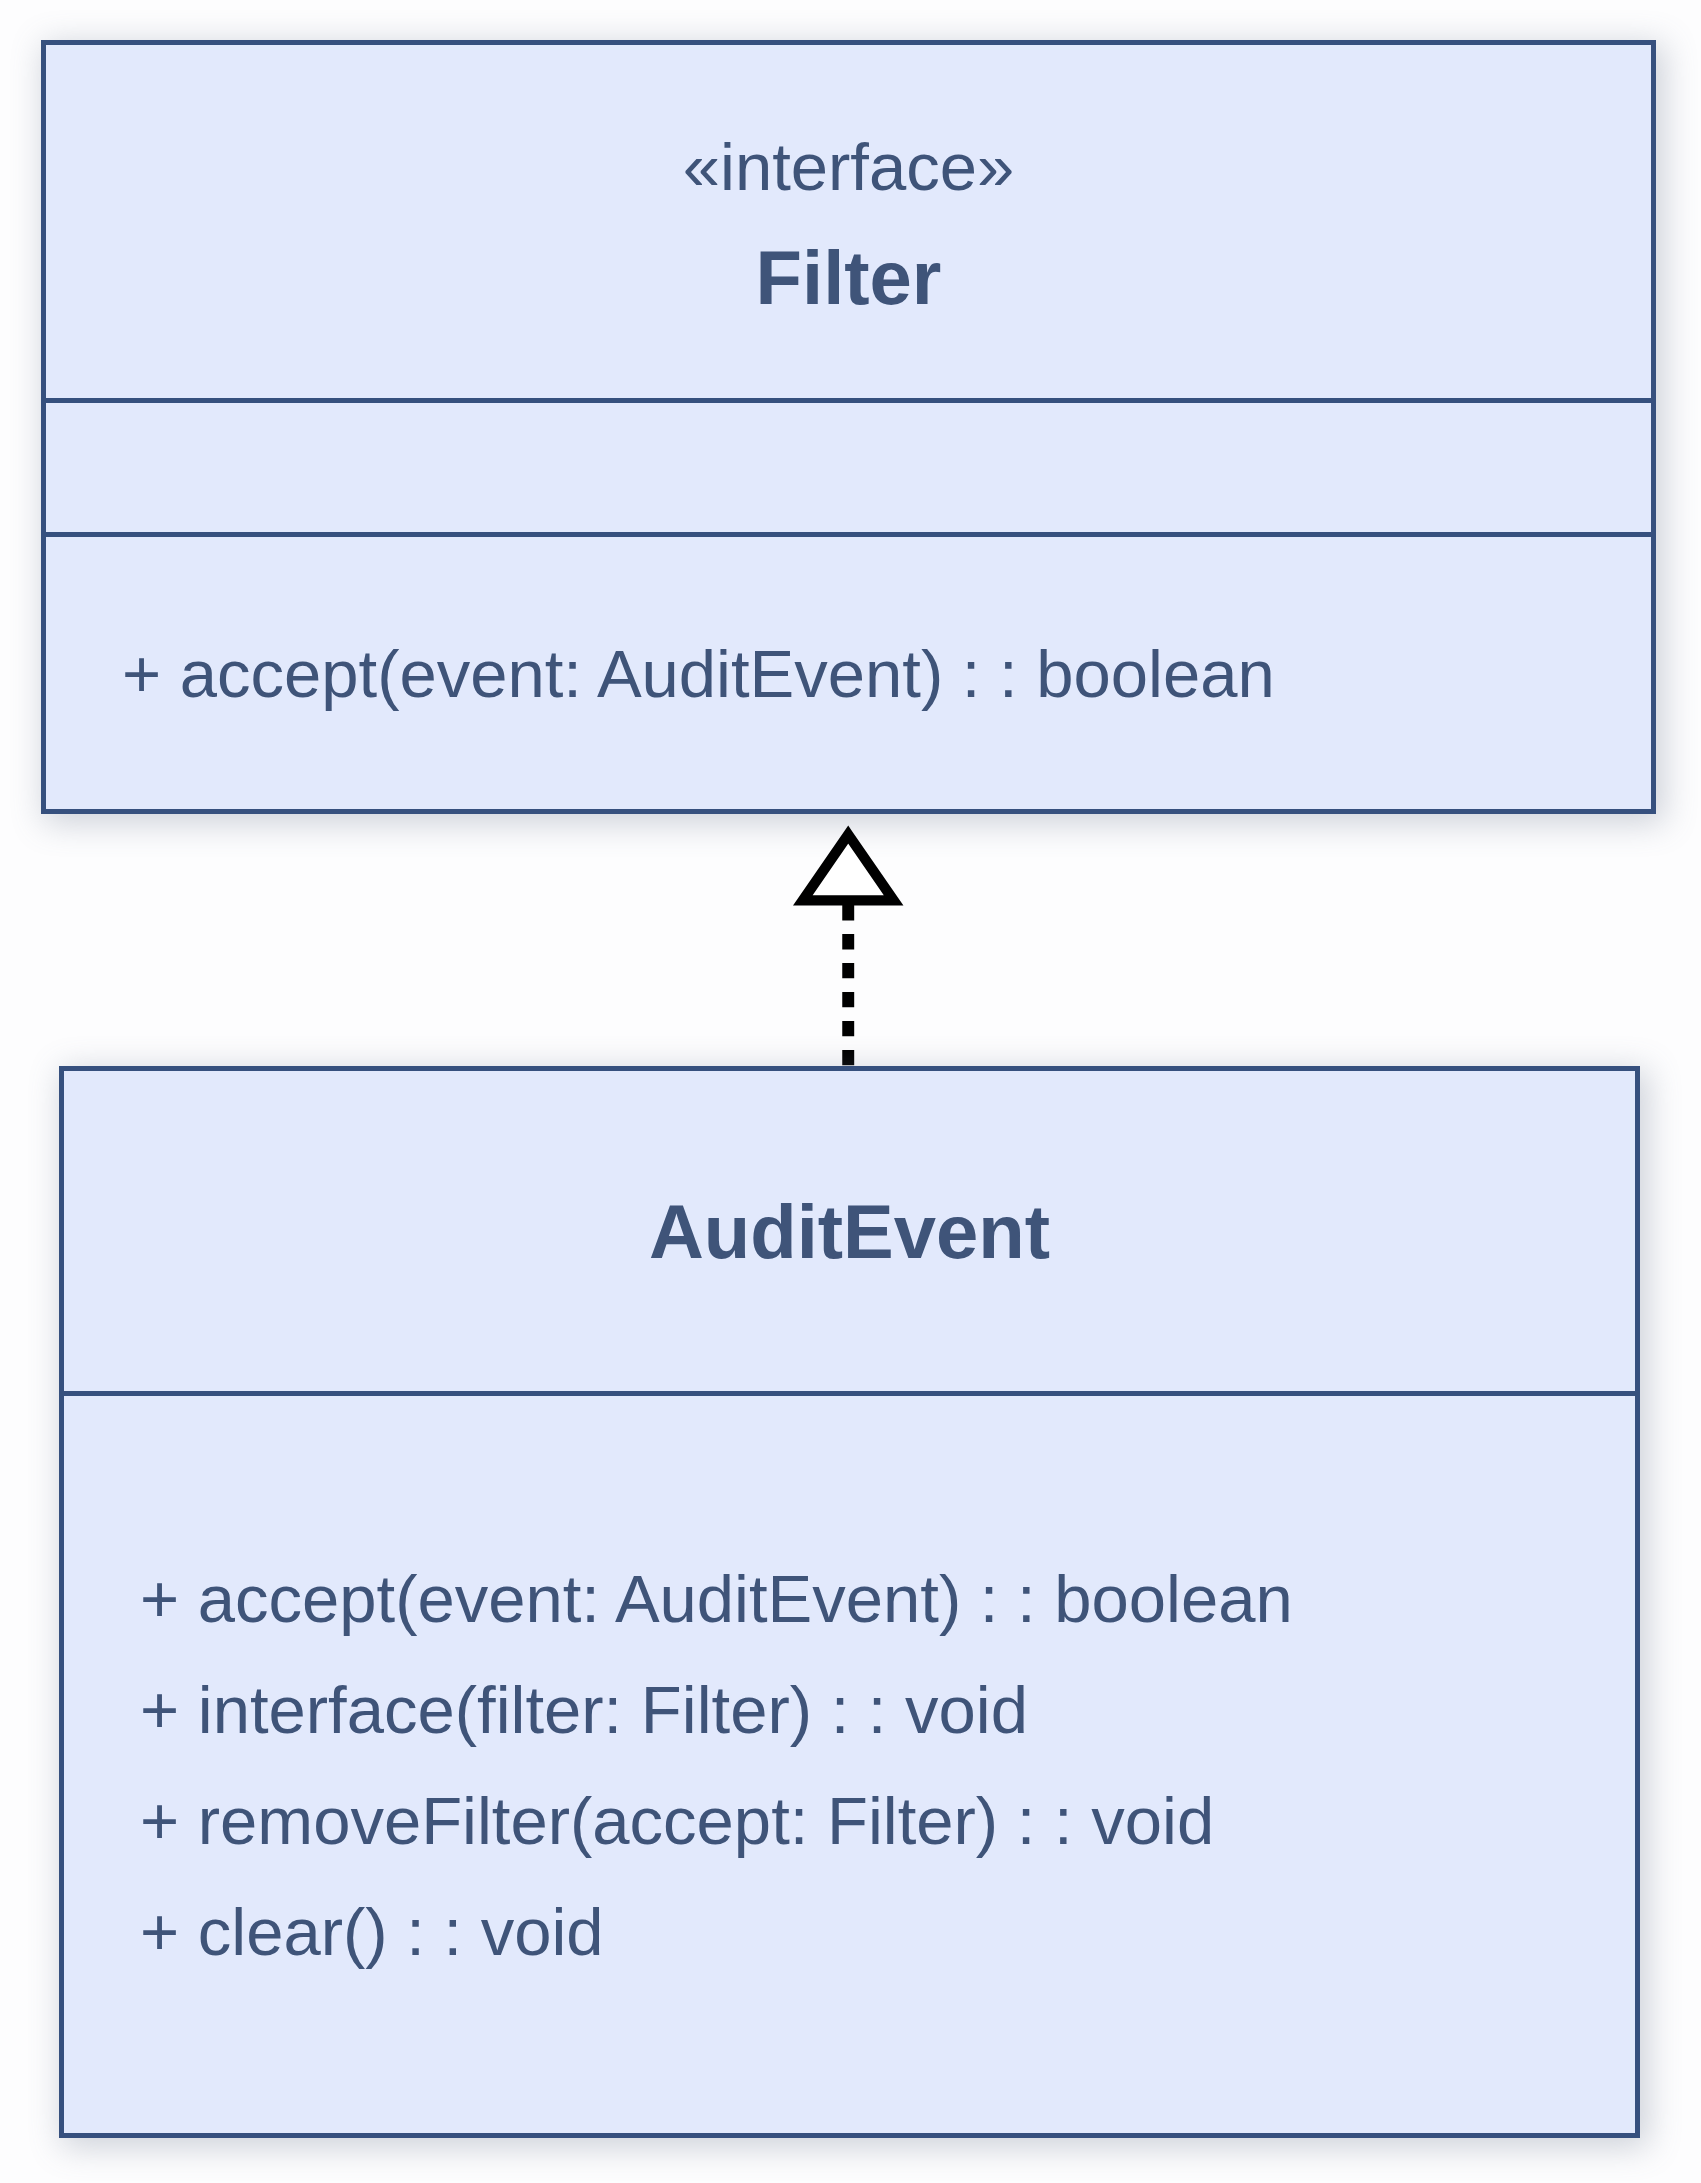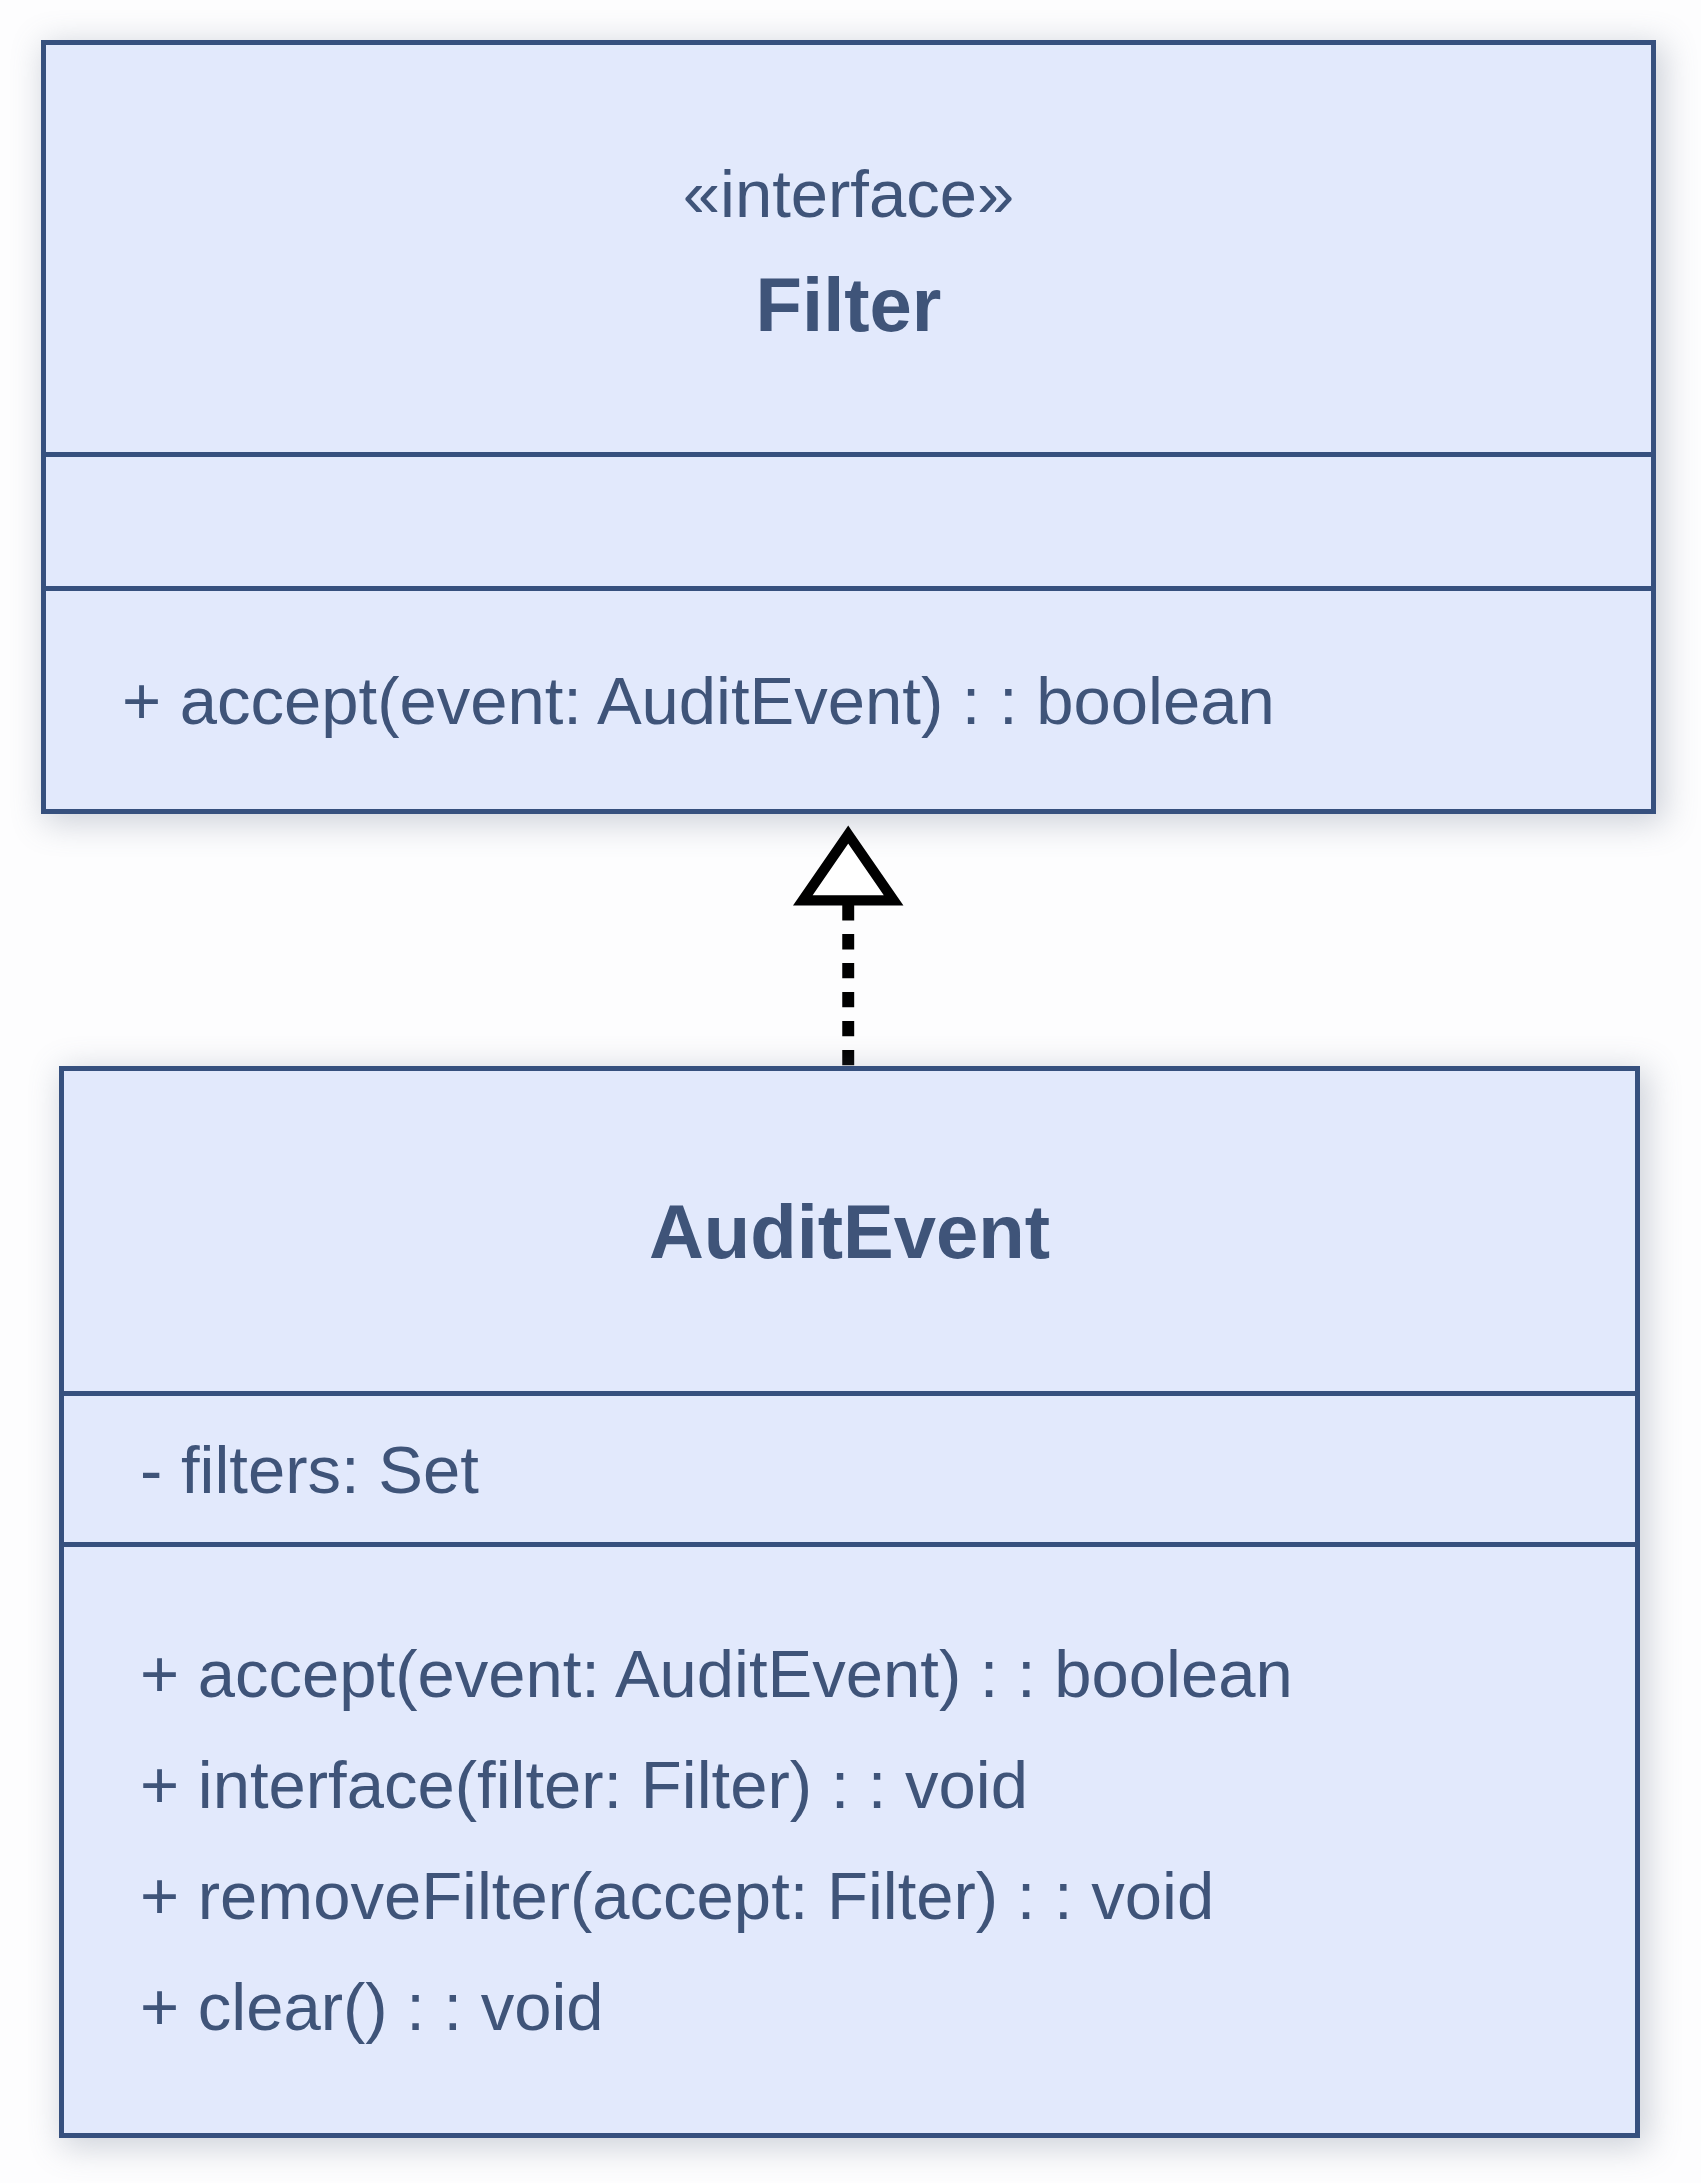--- a/index.html
+++ b/index.html
@@ -21,21 +21,21 @@
   }
   .uml-class.filter{ left:41px; top:40px; width:1615px; height:774px; }
   .uml-class.filterset{ left:59px; top:1066px; width:1581px; height:1072px; border-width:5.7px; }
 
   .compartment{ box-sizing:border-box; }
   .hdr{
     display:flex;flex-direction:column;
     align-items:center;justify-content:center;
     text-align:center;
   }
-  .filter .hdr{ height:407px; }
+  .filter .hdr{ height:353px; }
   .filterset .hdr{ height:320px; }
   .stereotype{
     font-size:67px; line-height:111px; font-weight:400;
   }
   .class-name{
     font-size:76px; line-height:111px; font-weight:700;
   }
   .attrs{
     border-top:5.1px solid #36507e;
     display:flex;flex-direction:column;justify-content:center;
@@ -83,25 +83,20 @@
 
   <svg class="arrow-layer" viewBox="0 0 2992 3840">
     <line x1="1492" y1="1592" x2="1492" y2="1876" stroke="#000000" stroke-width="21" stroke-dasharray="27 24"></line>
     <polygon points="1492,1468 1572,1584 1412,1584" fill="#ffffff" stroke="#000000" stroke-width="18" stroke-linejoin="miter"></polygon>
   </svg>
 
   <div class="uml-class filterset">
     <div class="compartment hdr">
       <div class="class-name">AuditEvent</div>
     </div>
-    <div class="compartment attrs">
-      <ul class="member-list">
-        <li class="member">- filters: Set</li>
-      </ul>
-    </div>
     <div class="compartment methods">
       <ul class="member-list">
         <li class="member">+ accept(event: AuditEvent) : : boolean</li>
         <li class="member">+ interface(filter: Filter) : : void</li>
         <li class="member">+ removeFilter(accept: Filter) : : void</li>
         <li class="member">+ clear() : : void</li>
       </ul>
     </div>
   </div>
 

